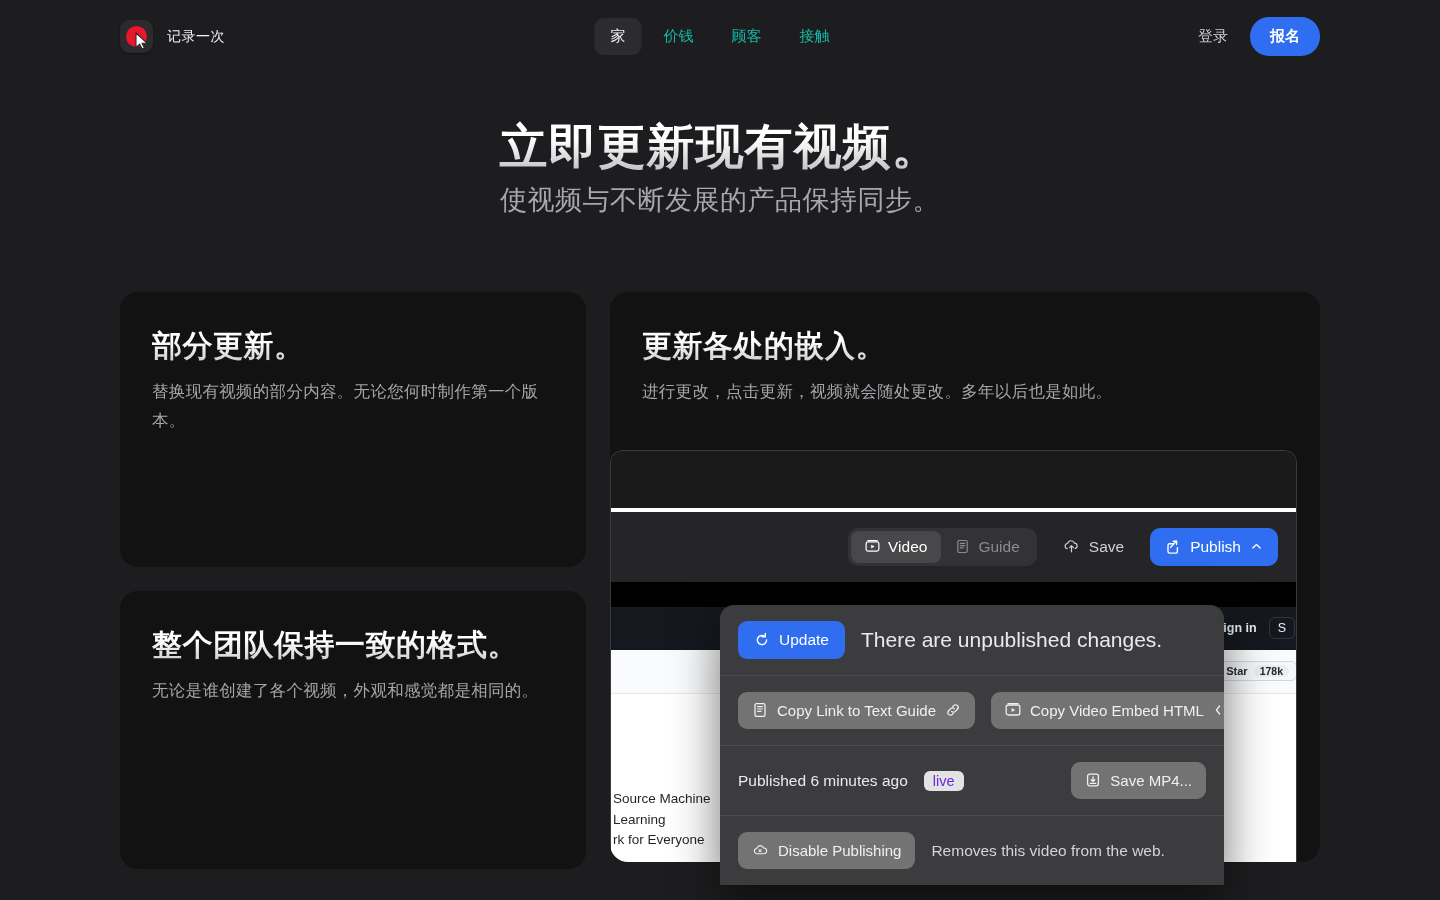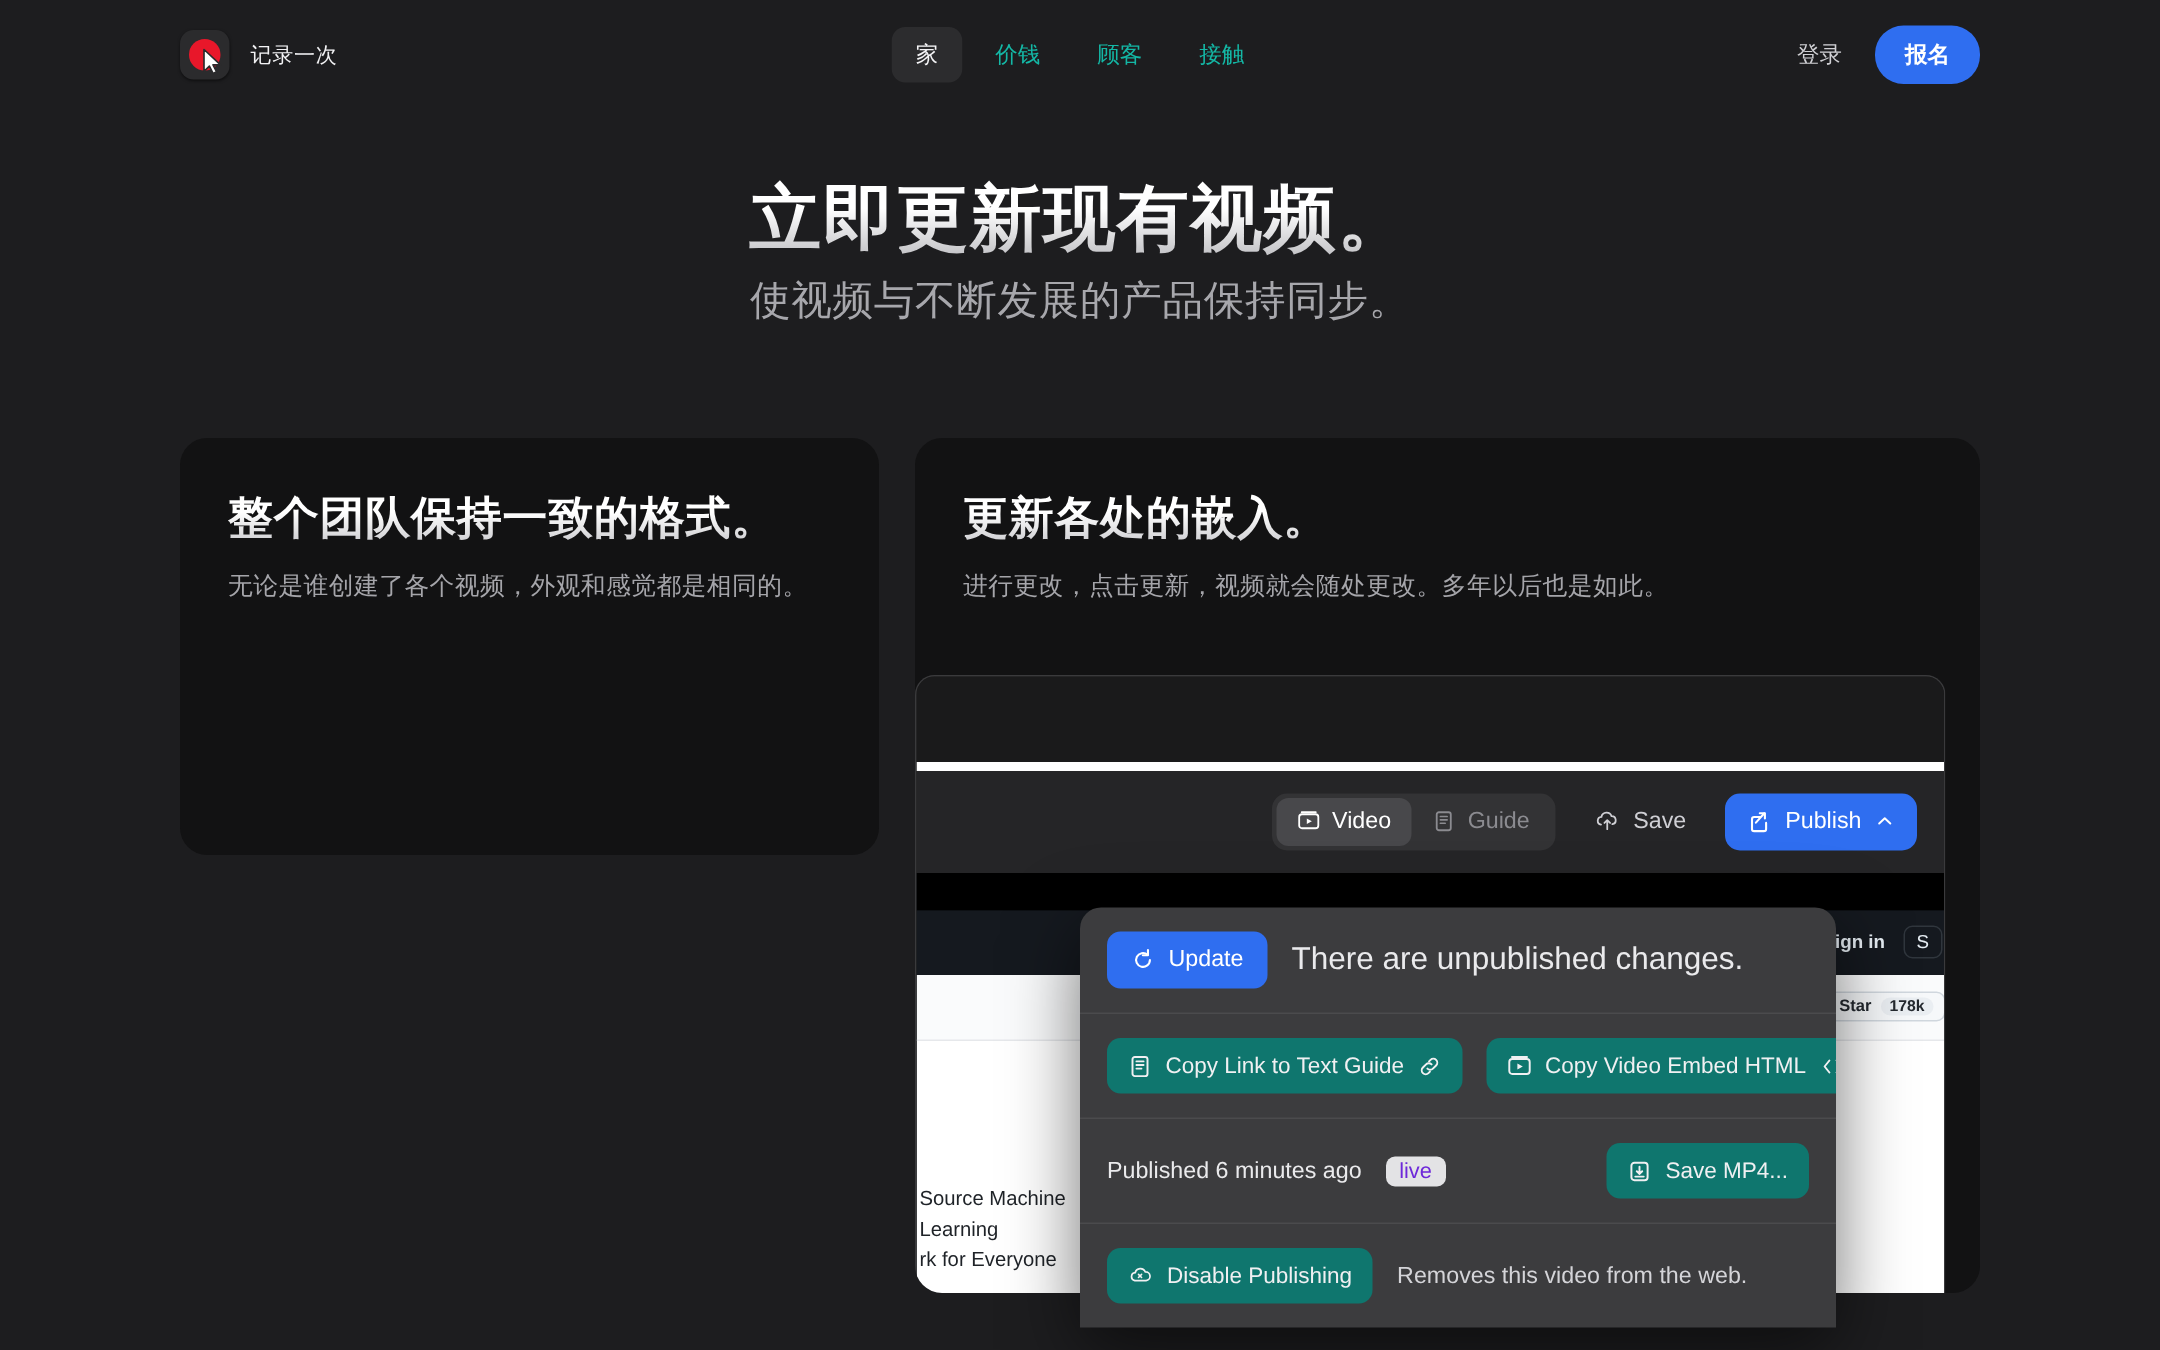--- a/index.html
+++ b/index.html
@@ -118,21 +118,21 @@
     left: 0; right: 23px; top: 158px; bottom: -30px;
     background: #1a1a1b;
     border: 1px solid #3a3a3c;
     border-bottom: none;
     border-radius: 13px 13px 0 0;
     overflow: hidden;
   }
   .app-titlebar { height: 57px; background: #1a1a1b; }
   .app-toolbar {
     height: 74px;
-    border-top: 6px solid #ffffff;
+    border-top: 4px solid #ffffff;
     background: #252527;
     display: flex; align-items: center; justify-content: flex-end;
     padding-right: 18px; gap: 26px;
   }
 
   .segmented {
     display: flex; background: #333335; border-radius: 10px; padding: 3px;
   }
   .seg {
     display: flex; align-items: center; gap: 8px;
@@ -216,22 +216,22 @@
   .update-btn {
     display: flex; align-items: center; gap: 9px;
     background: #2f6ef0; color: #fff;
     font-size: 15.5px; font-weight: 500;
     padding: 10px 16px; border-radius: 9px; border: none; cursor: pointer;
     font-family: inherit; white-space: nowrap;
   }
   .pop-text { font-size: 21px; color: #eaeaec; }
   .pop-sub { font-size: 15.5px; color: #d4d4d8; }
   .ghost-btn {
-    display: flex; align-items: flex-end; gap: 9px;
-    background: #0f766e; color: #f0f0f2;
+    display: flex; align-items: flex-start; gap: 9px;
+    background: #737373; color: #f0f0f2;
     font-size: 15px; padding: 10px 14px; border-radius: 9px;
     border: none; cursor: pointer; font-family: inherit; white-space: nowrap;
   }
   .pop-spacer { flex: 1; }
   .live-badge {
     background: #e3e3e5; color: #6d28d9;
     font-size: 14.5px; font-weight: 500;
     padding: 2px 9px; border-radius: 6px;
   }
   .published-text { font-size: 15.5px; color: #eaeaec; }
@@ -266,20 +266,26 @@
 </div>
 
 <div class="hero">
   <h1 class="hero-title">立即更新现有视频。</h1>
   <p class="hero-sub">使视频与不断发展的产品保持同步。</p>
 </div>
 
 <div class="grid">
 
   <div class="col-left">
+    <div class="card card-a">
+      <div class="card-pad">
+        <div class="card-title">部分更新。</div>
+        <div class="card-body">替换现有视频的部分内容。无论您何时制作第一个版本。</div>
+      </div>
+    </div>
 
     <div class="card card-c">
       <div class="card-pad">
         <div class="card-title">整个团队保持一致的格式。</div>
         <div class="card-body">无论是谁创建了各个视频，外观和感觉都是相同的。</div>
       </div>
     </div>
   </div>
 
   <div class="card card-right">

